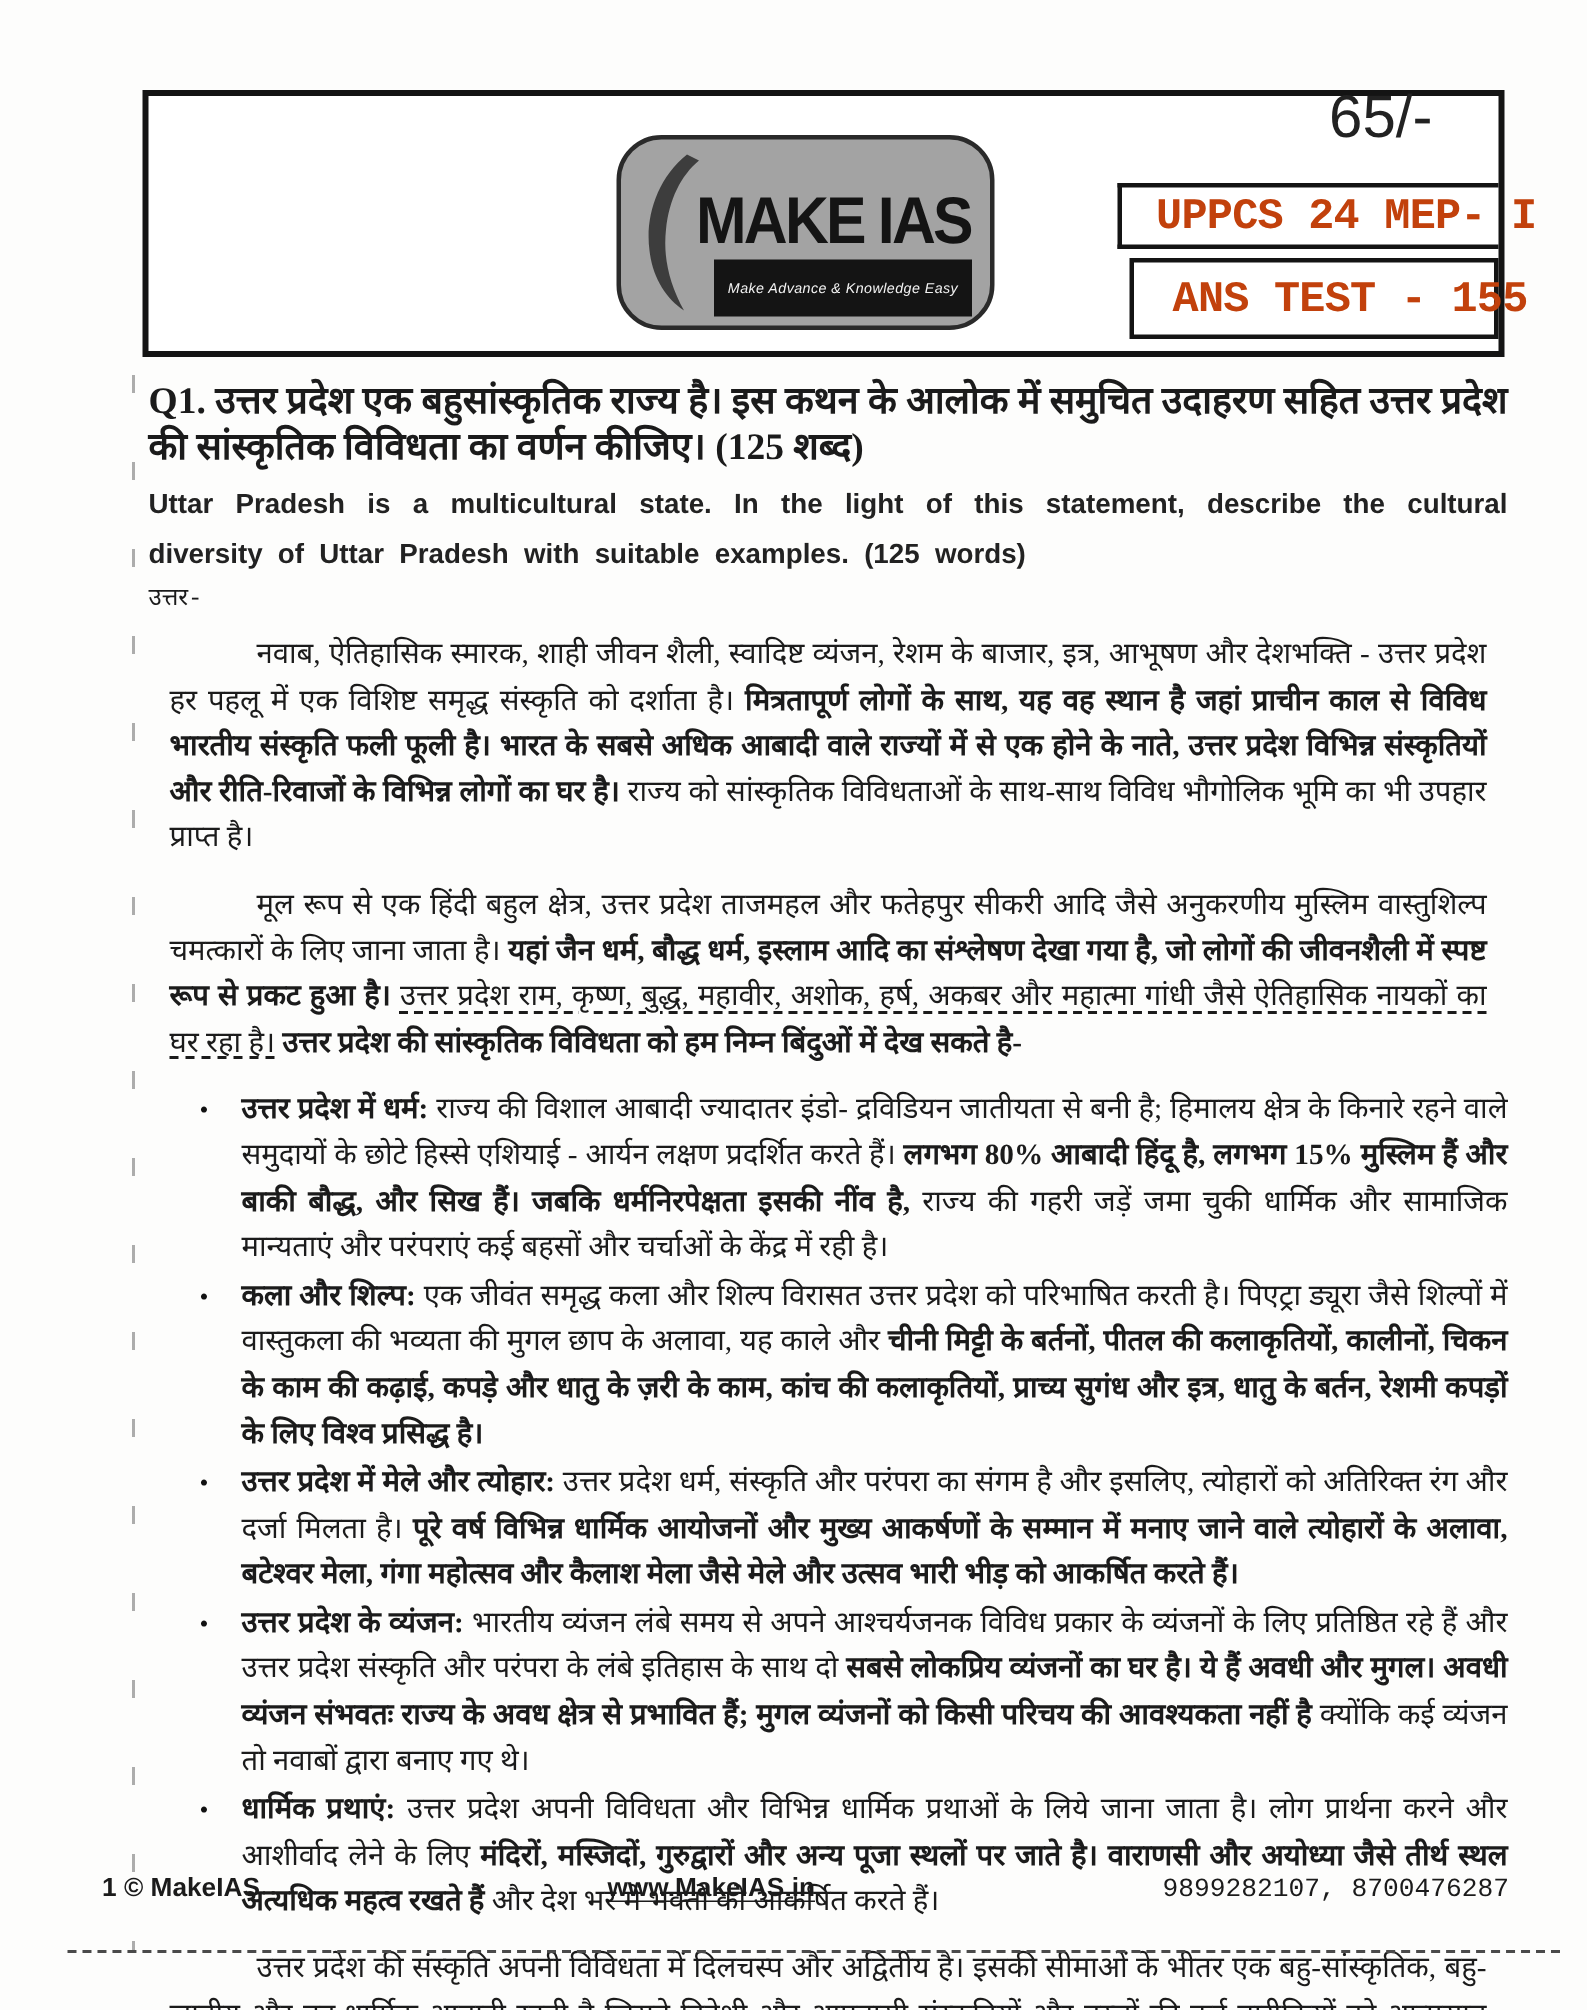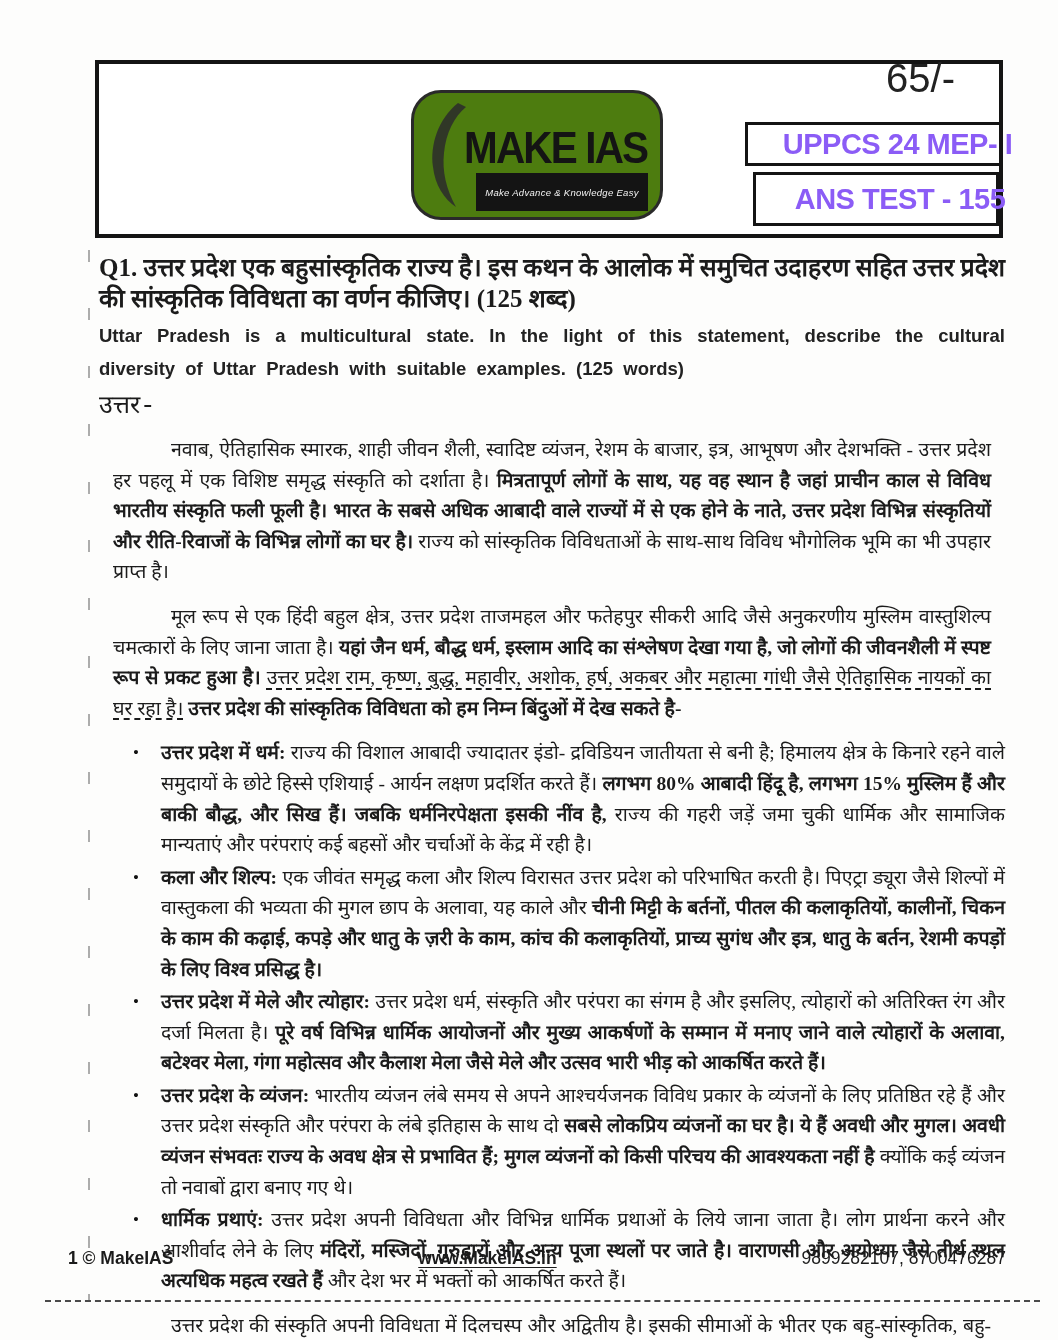--- a/index.html
+++ b/index.html
@@ -10,21 +10,21 @@
     overflow:hidden;
   }
   
   .header-box{
     position:absolute;left:95px;top:60px;width:908px;height:178px;
     border:4px solid #141414;box-sizing:border-box;background:#fff;
   }
   .logo-box{
     position:absolute;left:312px;top:26px;width:252px;height:130px;
     border:3px solid #2a2a2a;border-radius:30px;box-sizing:border-box;
-    background:#4d7c0f;
+    background:#a3a3a3;
   }
   .logo-swoosh{position:absolute;left:10px;top:8px;}
   .logo-text{
     position:absolute;left:50px;top:30px;
     font-family:"Liberation Sans",sans-serif;font-weight:bold;
     font-size:44px;letter-spacing:-2px;color:#141414;
     transform:scaleX(.92);transform-origin:left;white-space:nowrap;
   }
   .logo-banner{
     position:absolute;left:62px;top:80px;width:172px;height:38px;
@@ -42,36 +42,36 @@
     position:absolute;left:646px;top:58px;right:0;height:44px;
     border-top:3px solid #141414;border-bottom:3px solid #141414;border-left:3px solid #141414;
     box-sizing:border-box;display:flex;align-items:center;justify-content:center;
   }
   .ans-box{
     position:absolute;left:654px;top:108px;width:246px;height:54px;
     border:3px solid #141414;box-sizing:border-box;
     display:flex;align-items:center;justify-content:center;
   }
   .hdr-label{
-    font-family:Liberation Sans, sans-serif;font-weight:bold;
-    font-size:29px;color:#8b5cf6;white-space:nowrap;letter-spacing:-.5px;margin-left:48px;
+    font-family:Liberation Mono, monospace;font-weight:bold;
+    font-size:29px;color:#c2410c;white-space:nowrap;letter-spacing:-.5px;margin-left:48px;
   }
   
   .content{
     position:absolute;left:99px;top:252px;width:906px;
   }
   .q-hindi{
     font-weight:bold;font-size:25px;line-height:31px;text-align:justify;margin:0;
   }
   .q-english{
     font-family:"Liberation Sans",sans-serif;font-weight:bold;
     font-size:18.5px;line-height:33px;text-align:justify;word-spacing:5px;
     margin:5px 0 0 0;color:#222;
   }
-  .ans-label{font-size:25px;margin:1px 0 3px 0;font-family:Liberation Mono, monospace;}
+  .ans-label{font-size:16px;margin:1px 0 3px 0;font-family:Liberation Mono, monospace;}
   .para{
     font-size:19.5px;line-height:30.6px;text-align:justify;
     text-indent:58px;margin:14px;
   }
   ul.points{list-style:none;margin:3px 0 0 0;padding:0 0 0 62px;}
   ul.points li{
     position:relative;font-size:19.5px;line-height:30.6px;
     text-align:justify;margin:0 0 2px 0;
   }
   ul.points li::before{
@@ -79,21 +79,21 @@
   }
   .b{font-weight:bold;}
   .u{text-decoration:underline;text-decoration-style:dashed;text-underline-offset:4px;}
   
   .footer{
     position:absolute;left:68px;right:52px;top:1248px;
     display:flex;justify-content:space-between;align-items:baseline;
     font-family:"Liberation Sans",sans-serif;font-weight:bold;font-size:17.5px;color:#1b1b1b;
   }
   .footer .site{text-decoration:underline;text-underline-offset:3px;}
-  .footer .phones{font-weight:normal;font-family:Liberation Sans, sans-serif;}
+  .footer .phones{font-weight:normal;font-family:Liberation Mono, monospace;}
   .bottom-rule{
     position:absolute;left:45px;right:18px;top:1300px;height:0;
     border-top:2px dashed #4a4a4a;
   }
   .left-edge{
     position:absolute;left:88px;top:250px;height:1052px;width:2px;
     background:repeating-linear-gradient(to bottom,#8a8a8a 0 12px,transparent 12px 58px);
     opacity:.7;
   }
 </style>

